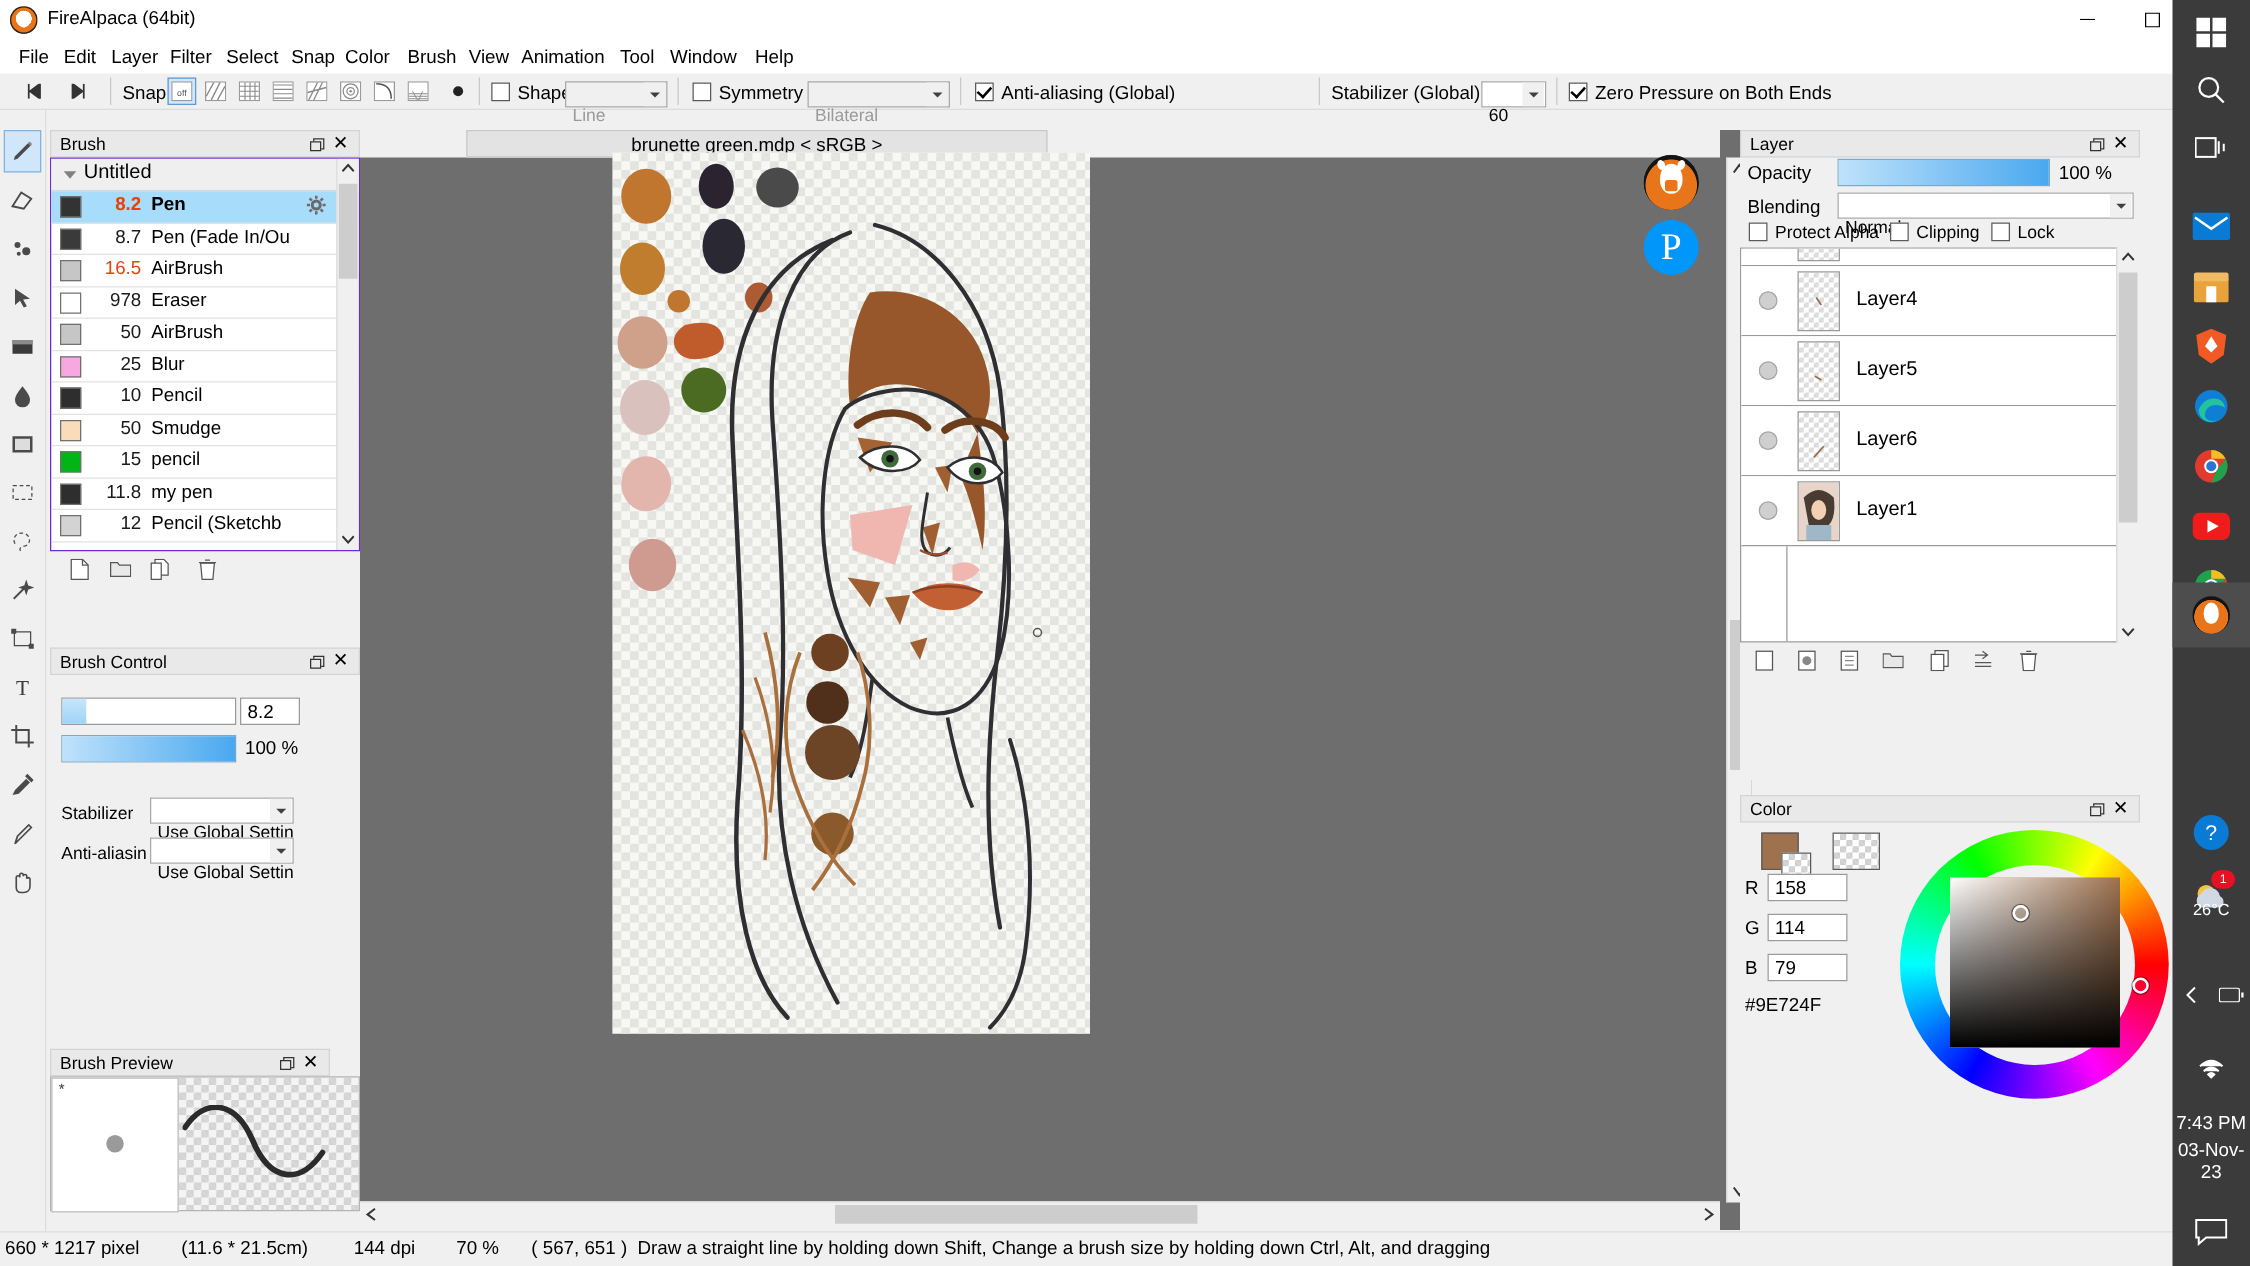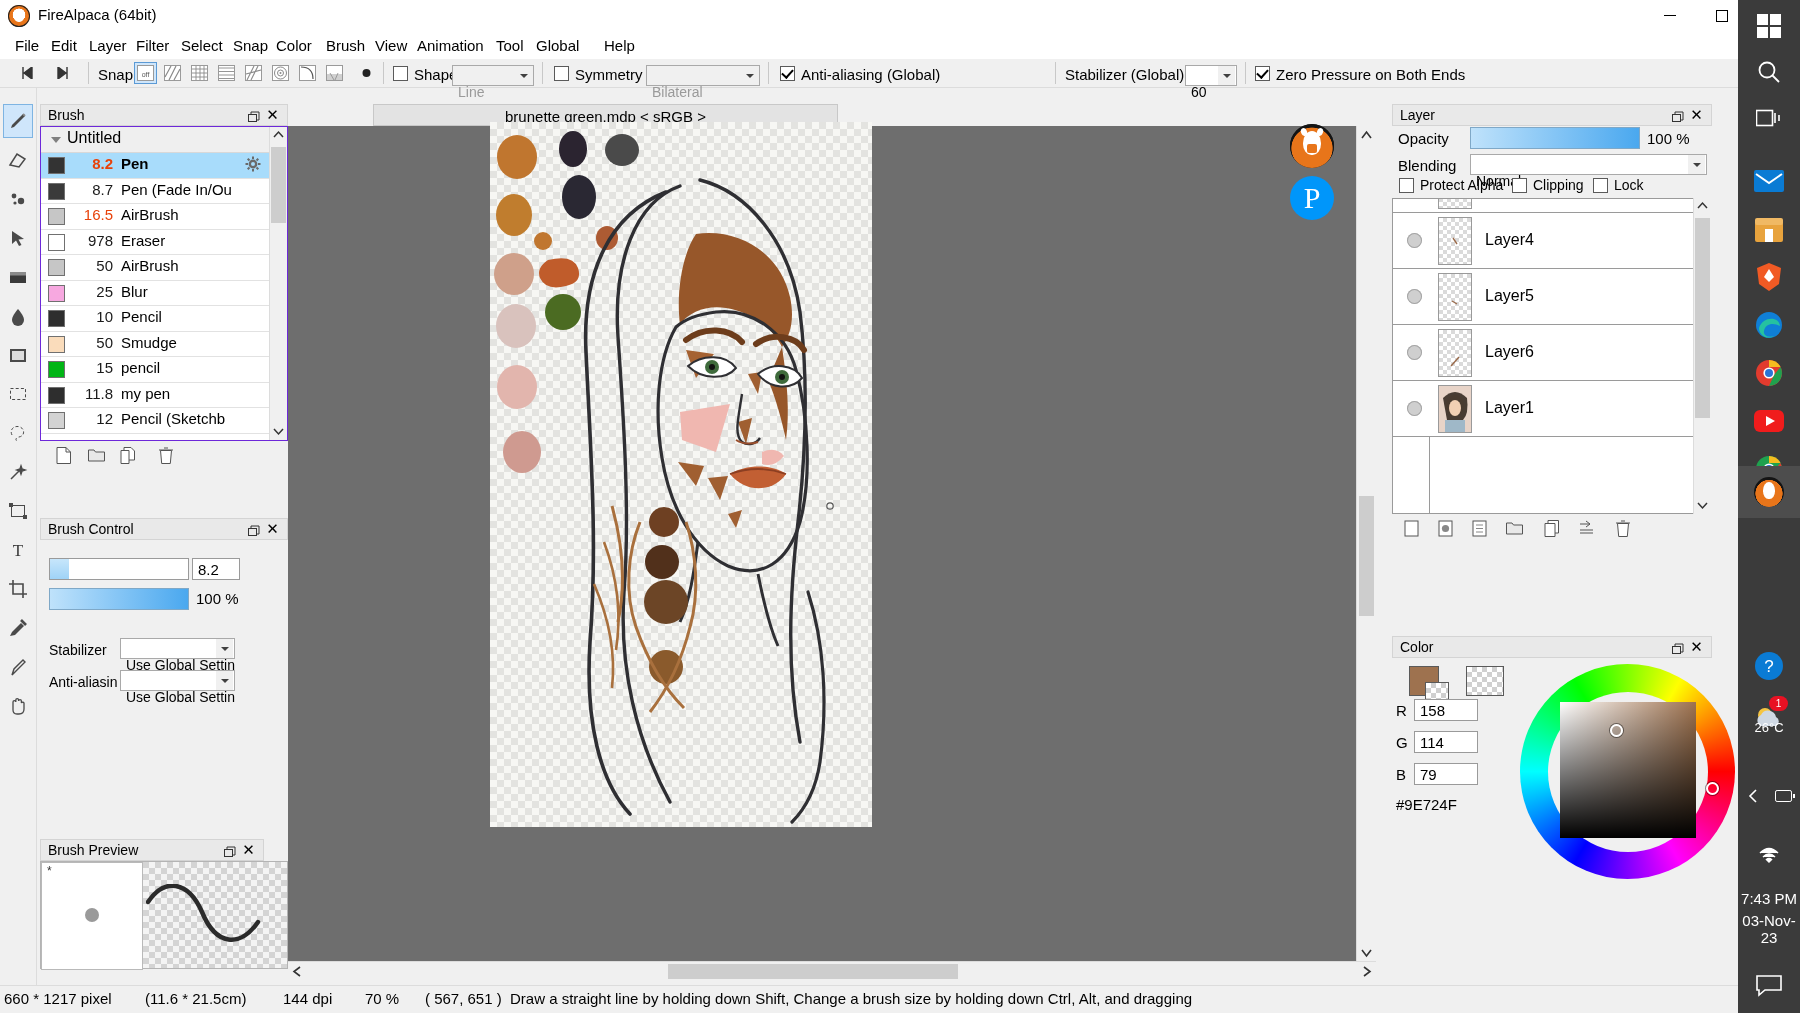--- a/index.html
+++ b/index.html
@@ -85,21 +85,21 @@
   .numbox{position:absolute;height:22px;border:1px solid #9a9a9a;background:#fff;box-sizing:border-box;}
   .numbox span{position:absolute;left:5px;top:2px;font-size:15px;}
 
   
   .previewbox{position:absolute;border:1px solid #b4b4b4;box-sizing:border-box;
      background-image:linear-gradient(45deg,#d4d4d4 25%,transparent 25%,transparent 75%,#d4d4d4 75%),
                       linear-gradient(45deg,#d4d4d4 25%,transparent 25%,transparent 75%,#d4d4d4 75%);
      background-size:12px 12px;background-position:0 0,6px 6px;background-color:#f4f4f4;}
 
   
-  .canvasarea{position:absolute;background:#6e6e6e;}
+  .canvasarea{position:absolute;background:#6e6e6e;padding-left:25px;}
   .tabbar{position:absolute;background:#e4e4e4;border:1px solid #cdcdcd;box-sizing:border-box;}
   .tabbar .ttxt{position:absolute;left:0;right:0;top:3px;text-align:center;font-size:15px;}
   .artboard{position:absolute;
      background-image:linear-gradient(45deg,#e3e3e0 25%,transparent 25%,transparent 75%,#e3e3e0 75%),
                       linear-gradient(45deg,#e3e3e0 25%,transparent 25%,transparent 75%,#e3e3e0 75%);
      background-size:14px 14px;background-position:0 0,7px 7px;background-color:#f7f7f4;}
   .hscrollbar{position:absolute;background:#f0f0f0;border-top:1px solid #dcdcdc;}
   .hscrollbar .arrowL,.hscrollbar .arrowR{position:absolute;top:0;width:19px;height:19px;}
   .hscrollbar .hthumb{position:absolute;top:2px;height:15px;background:#cdcdcd;}
   .vscrollbar{position:absolute;background:#f0f0f0;border-left:1px solid #dcdcdc;}
@@ -178,21 +178,21 @@
     <div class="mi" style="left:42px">Edit</div>
     <div class="mi" style="left:80px">Layer</div>
     <div class="mi" style="left:127px">Filter</div>
     <div class="mi" style="left:172px">Select</div>
     <div class="mi" style="left:224px">Snap</div>
     <div class="mi" style="left:267px">Color</div>
     <div class="mi" style="left:317px">Brush</div>
     <div class="mi" style="left:366px">View</div>
     <div class="mi" style="left:408px">Animation</div>
     <div class="mi" style="left:487px">Tool</div>
-    <div class="mi" style="left:527px">Global</div>
+    <div class="mi" style="left:527px">Window</div>
     <div class="mi" style="left:595px">Help</div>
   </div>
 
   <div class="toolbar">
     <div class="navbtn" style="left:16px">
       <svg width="16" height="12">
           <path d="M4 0 L4 12 M13 0 L5 6 L13 12 Z" fill="#333" stroke="#333" stroke-width="1.4" stroke-linejoin="round"></path>
         </svg>
     </div>
     <div class="navbtn" style="left:52px">

